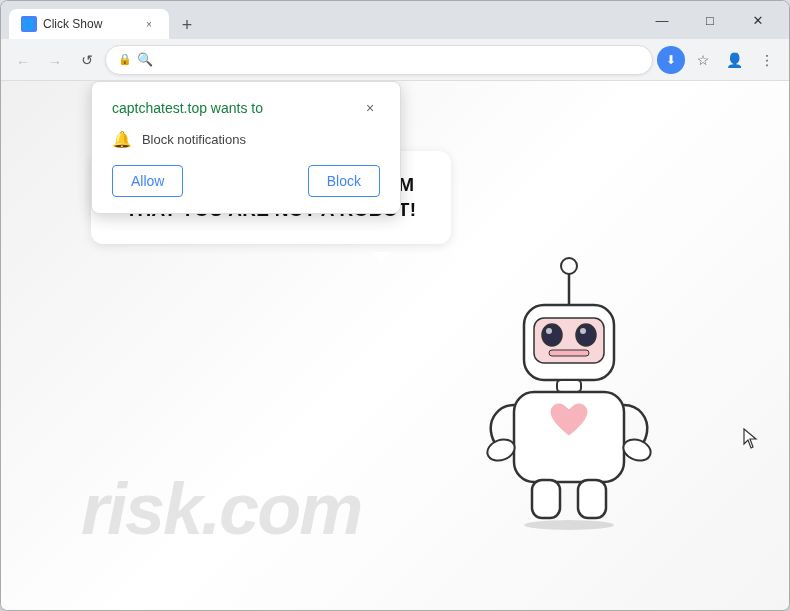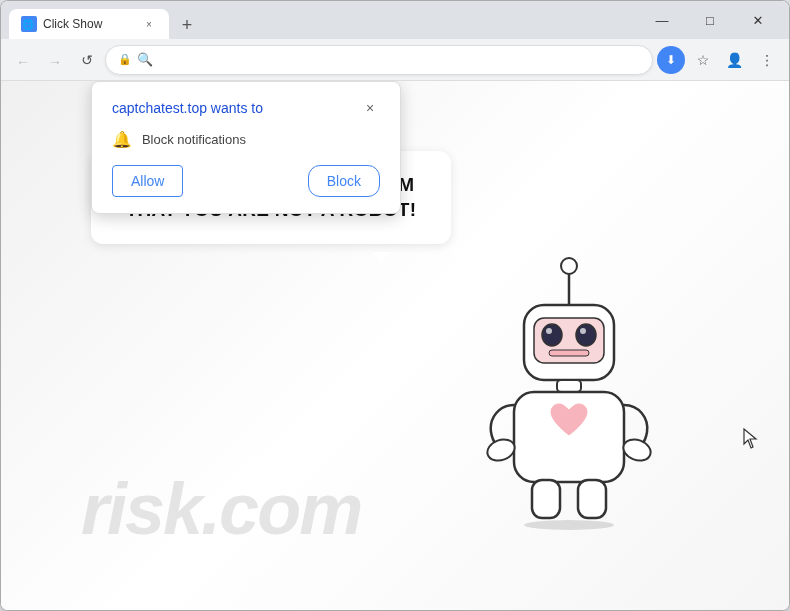--- a/index.html
+++ b/index.html
@@ -308,21 +308,21 @@
 
     .popup-header {
       display: flex;
       align-items: center;
       justify-content: space-between;
       margin-bottom: 12px;
     }
 
     .popup-title {
       font-size: 14px;
-      color: #1d4ed8;
+      color: #15803d;
       font-weight: normal;
     }
 
     .popup-close {
       width: 20px;
       height: 20px;
       display: flex;
       align-items: center;
       justify-content: center;
       color: #666;
@@ -358,21 +358,21 @@
       background: white;
       color: #4285f4;
       font-size: 14px;
       font-weight: 500;
       cursor: pointer;
     }
 
     .btn-block {
       padding: 7px 18px;
       border: 1px solid #4285f4;
-      border-radius: 12px;
+      border-radius: 4px;
       background: white;
       color: #4285f4;
       font-size: 14px;
       font-weight: 500;
       cursor: pointer;
     }
 
     
     .robot-svg {
       width: 200px;

